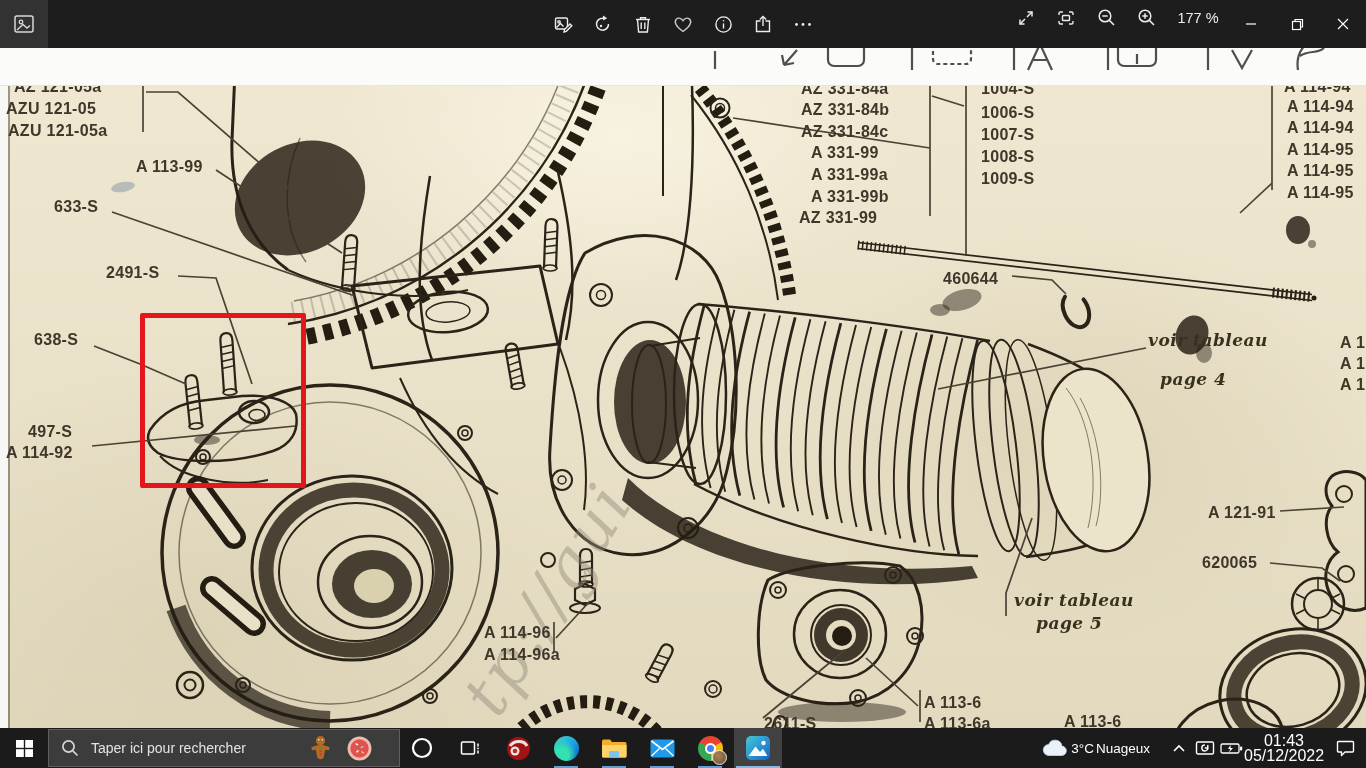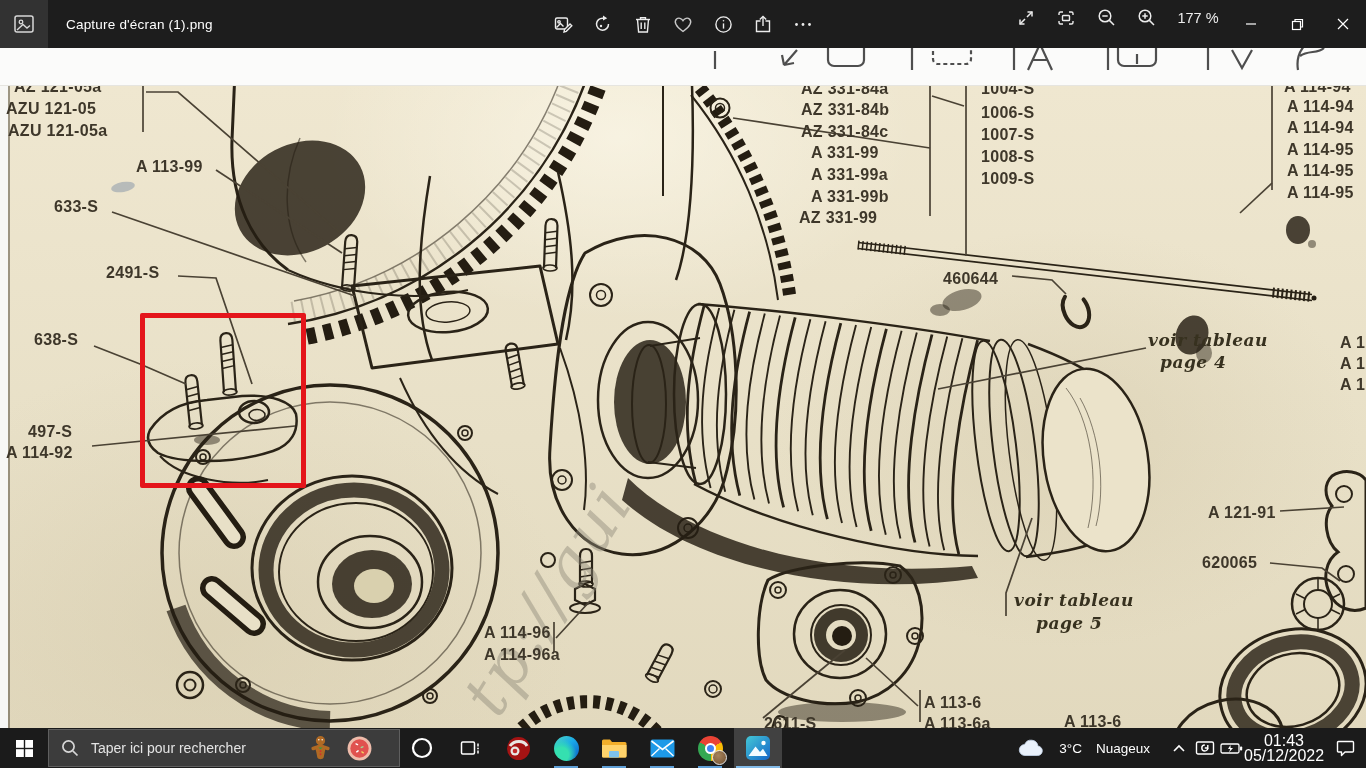--- a/index.html
+++ b/index.html
@@ -77,39 +77,38 @@
   .chrome-ico::before{content:"";position:absolute;left:7px;top:7px;width:11px;height:11px;
       border-radius:50%;background:#fff;}
   .chrome-ico::after{content:"";position:absolute;left:9px;top:9px;width:7px;height:7px;
       border-radius:50%;background:#4285f4;}
   .chrome-avatar{position:absolute;right:7px;bottom:3px;width:13px;height:13px;border-radius:50%;
       background:radial-gradient(circle at 40% 35%,#a8845c,#6e4f31);border:1px solid #e8e8e8;}
   .edge-ico{width:25px;height:25px;border-radius:50%;
       background:radial-gradient(circle at 30% 75%,#35e0b0 0 28%,transparent 60%),
                  linear-gradient(140deg,#4fd8c0 0%,#1aa9e8 45%,#0a57c2 100%);}
   #tray{position:absolute;right:0;top:0;height:40px;display:flex;align-items:center;color:#fff;}
-  .weather{display:flex;align-items:center;gap:14px;font-size:13.5px;margin-right:16px;}
+  .weather{display:flex;align-items:center;gap:2px;font-size:13.5px;margin-right:16px;}
   .tray-ico{width:26px;height:40px;display:flex;align-items:center;justify-content:center;}
   .clock{width:80px;text-align:center;font-size:16px;line-height:15px;}
   .notif{width:42px;height:40px;display:flex;align-items:center;justify-content:center;}
 </style>
 </head>
 <body>
 
 <div id="screen">
 
   <header id="titlebar">
     <div class="appicon">
       <svg width="22" height="22" viewBox="0 0 22 22">
           <rect x="2" y="3" width="18" height="16" rx="2" fill="none" stroke="#d8d8d8" stroke-width="1.5"></rect>
           <circle cx="8" cy="9" r="1.8" fill="none" stroke="#d8d8d8" stroke-width="1.3"></circle>
           <path d="M4,17 L10,11.5 L14,15 L17,12.5" fill="none" stroke="#d8d8d8" stroke-width="1.4"></path>
         </svg>
     </div>
-    <div class="tb-title">Capture d'écran (1).png</div>
 
     <div class="tb-actions">
       <div class="tb-btn">
         <svg width="19" height="19" viewBox="0 0 19 19" fill="none" stroke="#ececec" stroke-width="1.4">
             <rect x="1.5" y="3" width="12" height="11" rx="1.5"></rect>
             <circle cx="5" cy="6.8" r="1.2"></circle>
             <path d="M2.5,12.5 L6.5,8.5 L9.5,11.5"></path>
             <path d="M10.5,14.5 L16,9 L17.8,10.8 L12.3,16.3 L10,17 Z" fill="#1d1d1d"></path>
           </svg>
       </div>
@@ -496,21 +495,21 @@
         <span class="plabel" style="left: 981px; top: 100px;">1008-S</span>
         <span class="plabel" style="left: 981px; top: 122px;">1009-S</span>
         <span class="plabel" style="left: 1284px; top: 30px;">A 114-94</span>
         <span class="plabel" style="left: 1287px; top: 50px;">A 114-94</span>
         <span class="plabel" style="left: 1287px; top: 71px;">A 114-94</span>
         <span class="plabel" style="left: 1287px; top: 93px;">A 114-95</span>
         <span class="plabel" style="left: 1287px; top: 114px;">A 114-95</span>
         <span class="plabel" style="left: 1287px; top: 136px;">A 114-95</span>
         <span class="plabel" style="left: 943px; top: 222px;">460644</span>
         <span class="plabel it" style="left: 1148px; top: 283px;">voir tableau</span>
-        <span class="plabel it" style="left: 1160px; top: 305px;">page 4</span>
+        <span class="plabel it" style="left: 1160px; top: 322px;">page 4</span>
         <span class="plabel" style="left: 1340px; top: 286px;">A 1</span>
         <span class="plabel" style="left: 1340px; top: 307px;">A 1</span>
         <span class="plabel" style="left: 1340px; top: 328px;">A 1</span>
         <span class="plabel" style="left: 1208px; top: 456px;">A 121-91</span>
         <span class="plabel" style="left: 1202px; top: 506px;">620065</span>
         <span class="plabel it" style="left: 1014px; top: 543px;">voir tableau</span>
         <span class="plabel it" style="left: 1036px; top: 566px;">page 5</span>
         <span class="plabel" style="left: 484px; top: 576px;">A 114-96</span>
         <span class="plabel" style="left: 484px; top: 598px;">A 114-96a</span>
         <span class="plabel" style="left: 924px; top: 646px;">A 113-6</span>

